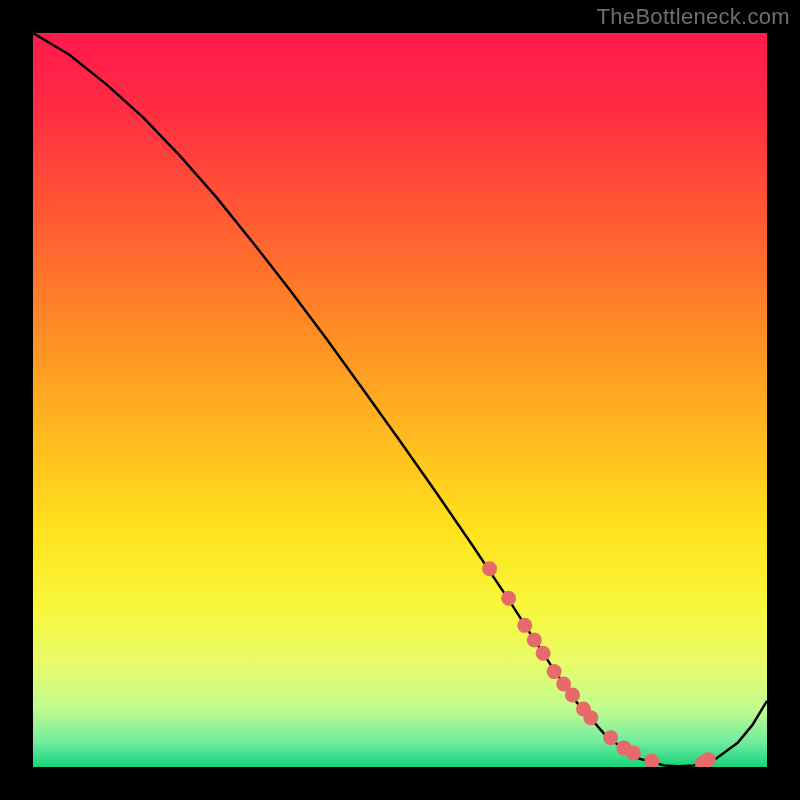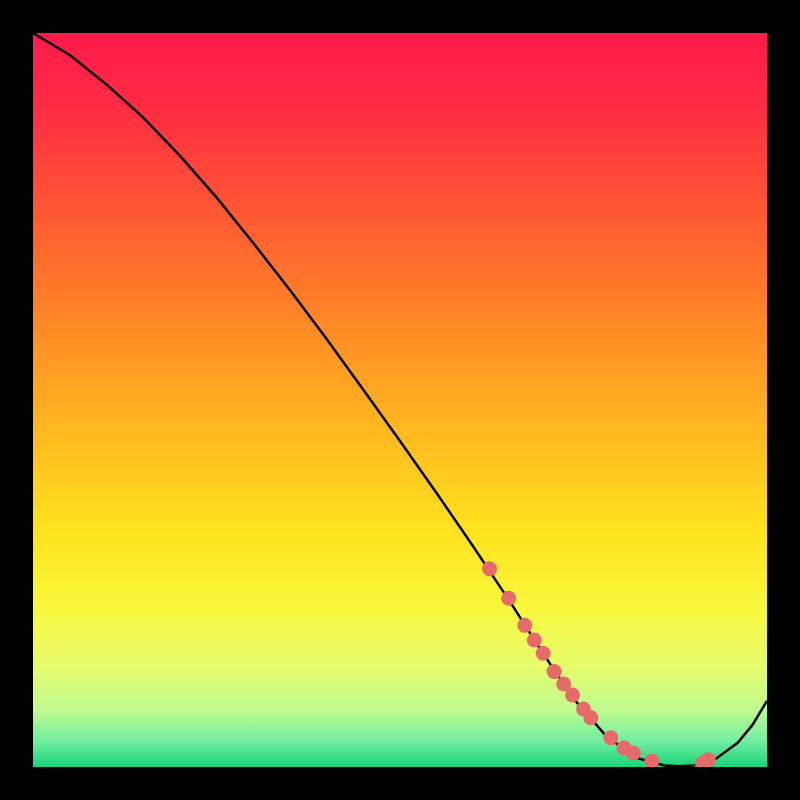--- a/index.html
+++ b/index.html
@@ -73,13 +73,14 @@
           <circle cx="610.66" cy="737.64" r="7.5" fill="#e66a6a"></circle>
           <circle cx="623.87" cy="747.92" r="7.5" fill="#e66a6a"></circle>
           <circle cx="633.41" cy="753.05" r="7.5" fill="#e66a6a"></circle>
           <circle cx="651.76" cy="761.13" r="7.5" fill="#e66a6a"></circle>
           <circle cx="702.41" cy="763.33" r="7.5" fill="#e66a6a"></circle>
           <circle cx="708.28" cy="759.66" r="7.5" fill="#e66a6a"></circle>
         </g>
     </g>
   </svg>
 
+  <div class="watermark">TheBottleneck.com</div>
 </div>
 
 </body></html>

